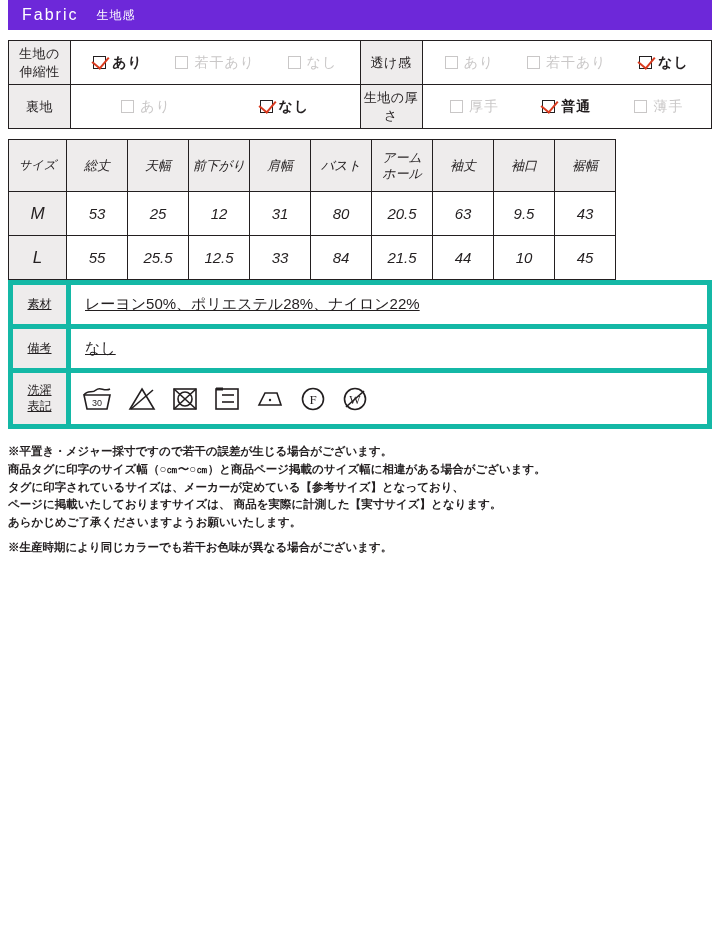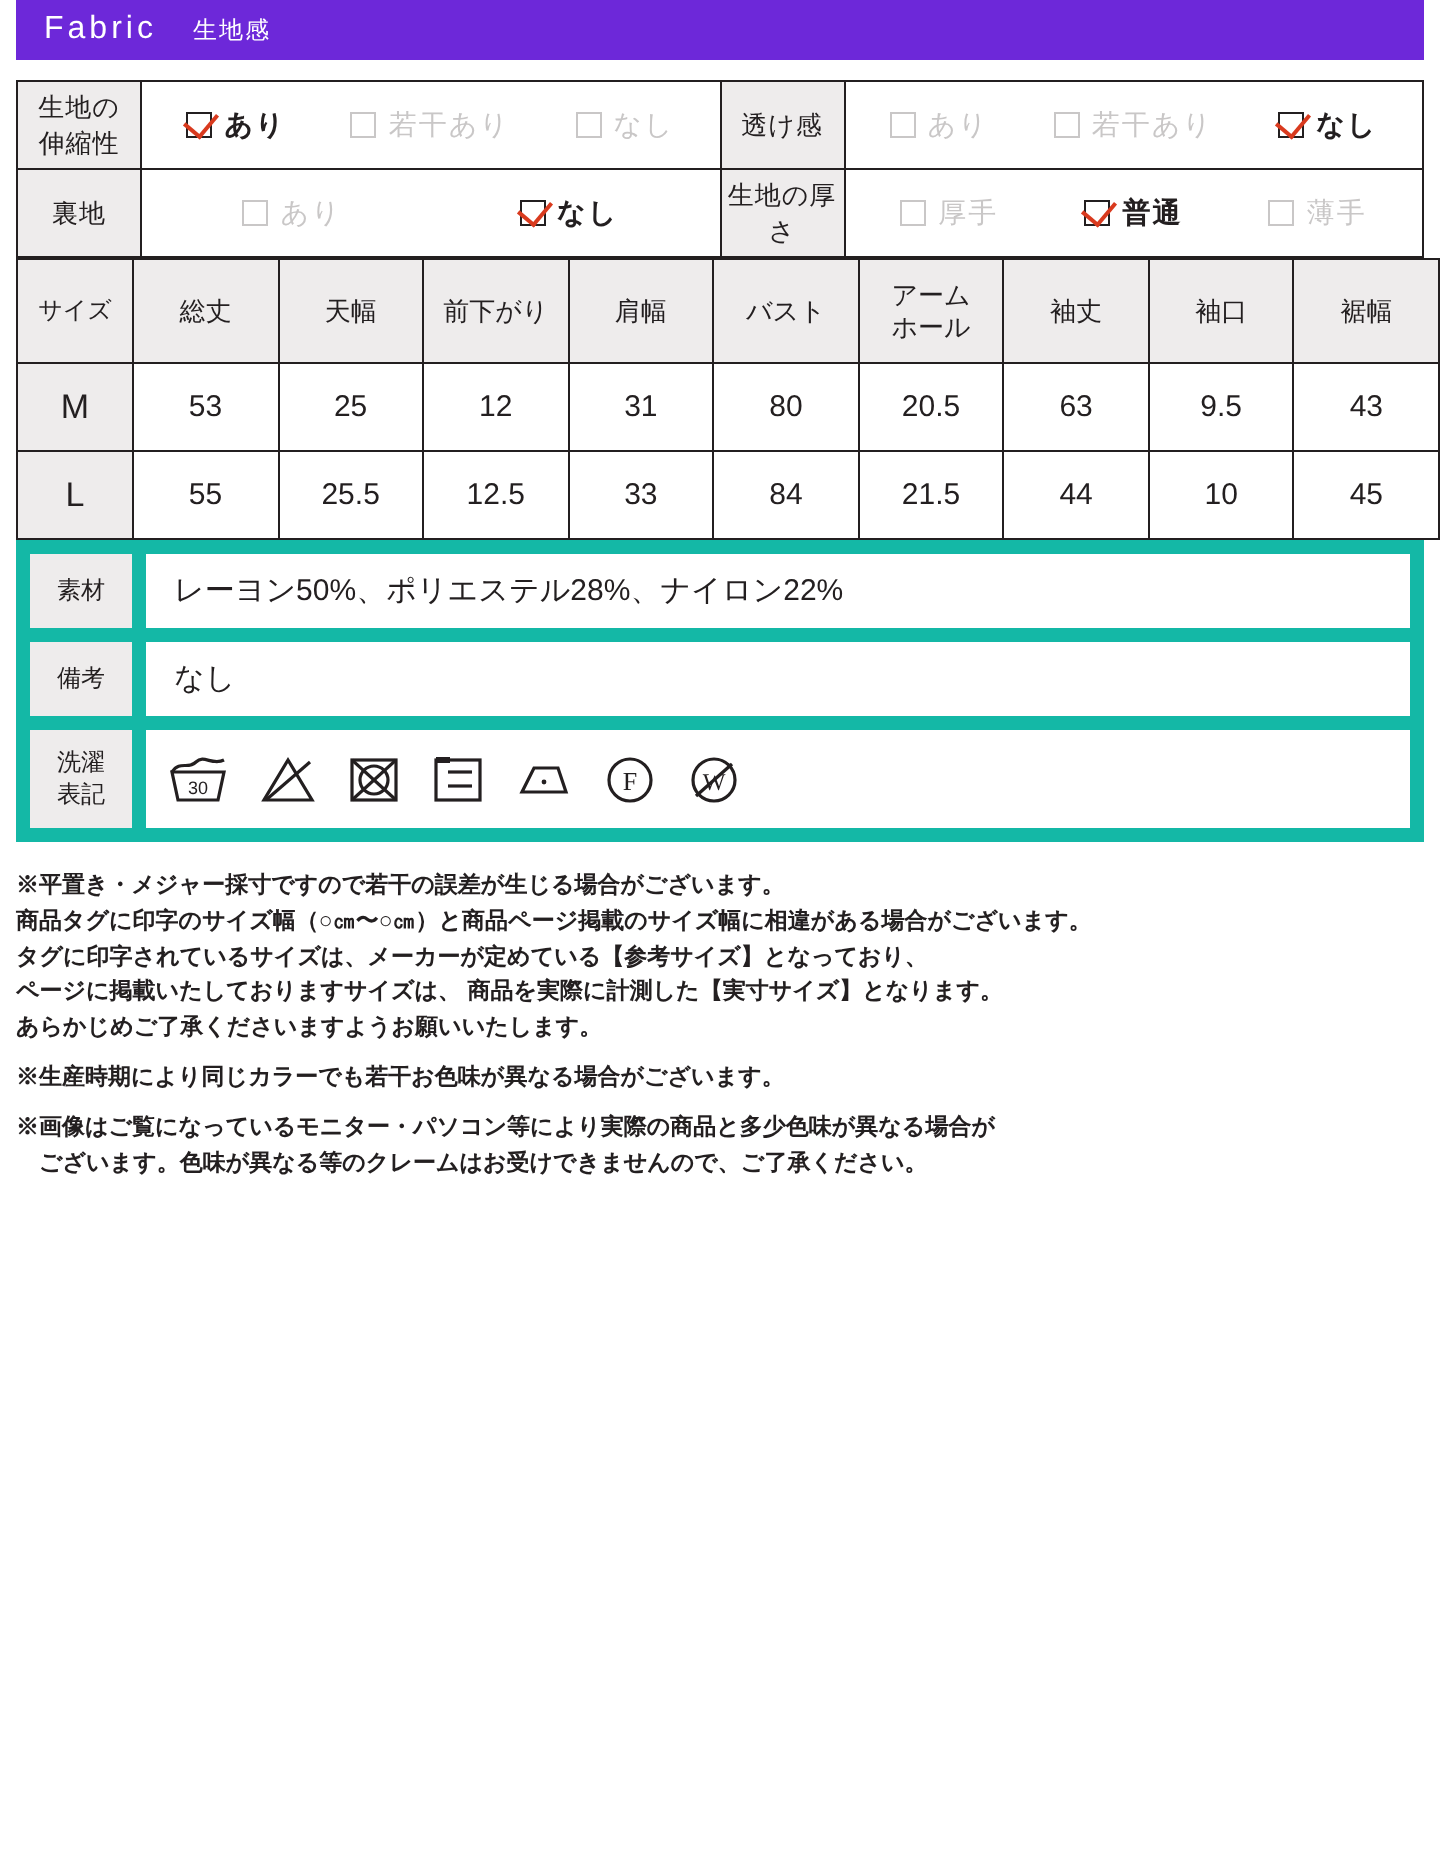--- a/index.html
+++ b/index.html
@@ -90,24 +90,25 @@
     position: absolute;
     left: 1px; top: -4px;
     width: 9px; height: 13px;
     border: solid #d93a1e;
     border-width: 0 2px 2px 0;
     transform: rotate(40deg);
   }
 
   
   .size-table {
-    margin: 0 8px 0 8px;
-    width: 712px;
+    margin: 10px 8px 0 8px;
+    width: 608px;
     border-collapse: collapse;
     table-layout: fixed;
+    font-style: italic;
   }
   .size-table th, .size-table td {
     border: 1px solid #231f20;
     text-align: center;
     vertical-align: middle;
     font-size: 15px;
     font-weight: normal;
     height: 44px;
   }
   .size-table thead th {
@@ -123,22 +124,23 @@
   }
 
   
   .info-table {
     margin: 0 8px;
     width: 704px;
     border-collapse: collapse;
     table-layout: fixed;
   }
   .info-table td {
-    border: 7px solid #14b8a6;
+    border: 5px solid #14b8a6;
     vertical-align: middle;
+    text-decoration: underline;
   }
   .info-table td.lbl {
     background: #eeecec;
     width: 58px;
     text-align: center;
     font-size: 12px;
     line-height: 1.3;
     padding: 3px 0;
   }
   .info-table td.val {
@@ -372,19 +374,15 @@
     <div class="grp">
       <p>※平置き・メジャー採寸ですので若干の誤差が生じる場合がございます。</p>
       <p>商品タグに印字のサイズ幅（○㎝〜○㎝）と商品ページ掲載のサイズ幅に相違がある場合がございます。</p>
       <p>タグに印字されているサイズは、メーカーが定めている【参考サイズ】となっており、</p>
       <p>ページに掲載いたしておりますサイズは、 商品を実際に計測した【実寸サイズ】となります。</p>
       <p>あらかじめご了承くださいますようお願いいたします。</p>
     </div>
     <div class="grp">
       <p>※生産時期により同じカラーでも若干お色味が異なる場合がございます。</p>
     </div>
-    <div class="grp">
-      <p>※画像はご覧になっているモニター・パソコン等により実際の商品と多少色味が異なる場合が</p>
-      <p>　ございます。色味が異なる等のクレームはお受けできませんので、ご了承ください。</p>
-    </div>
   </div>
 
 </div>
 
 </body></html>

